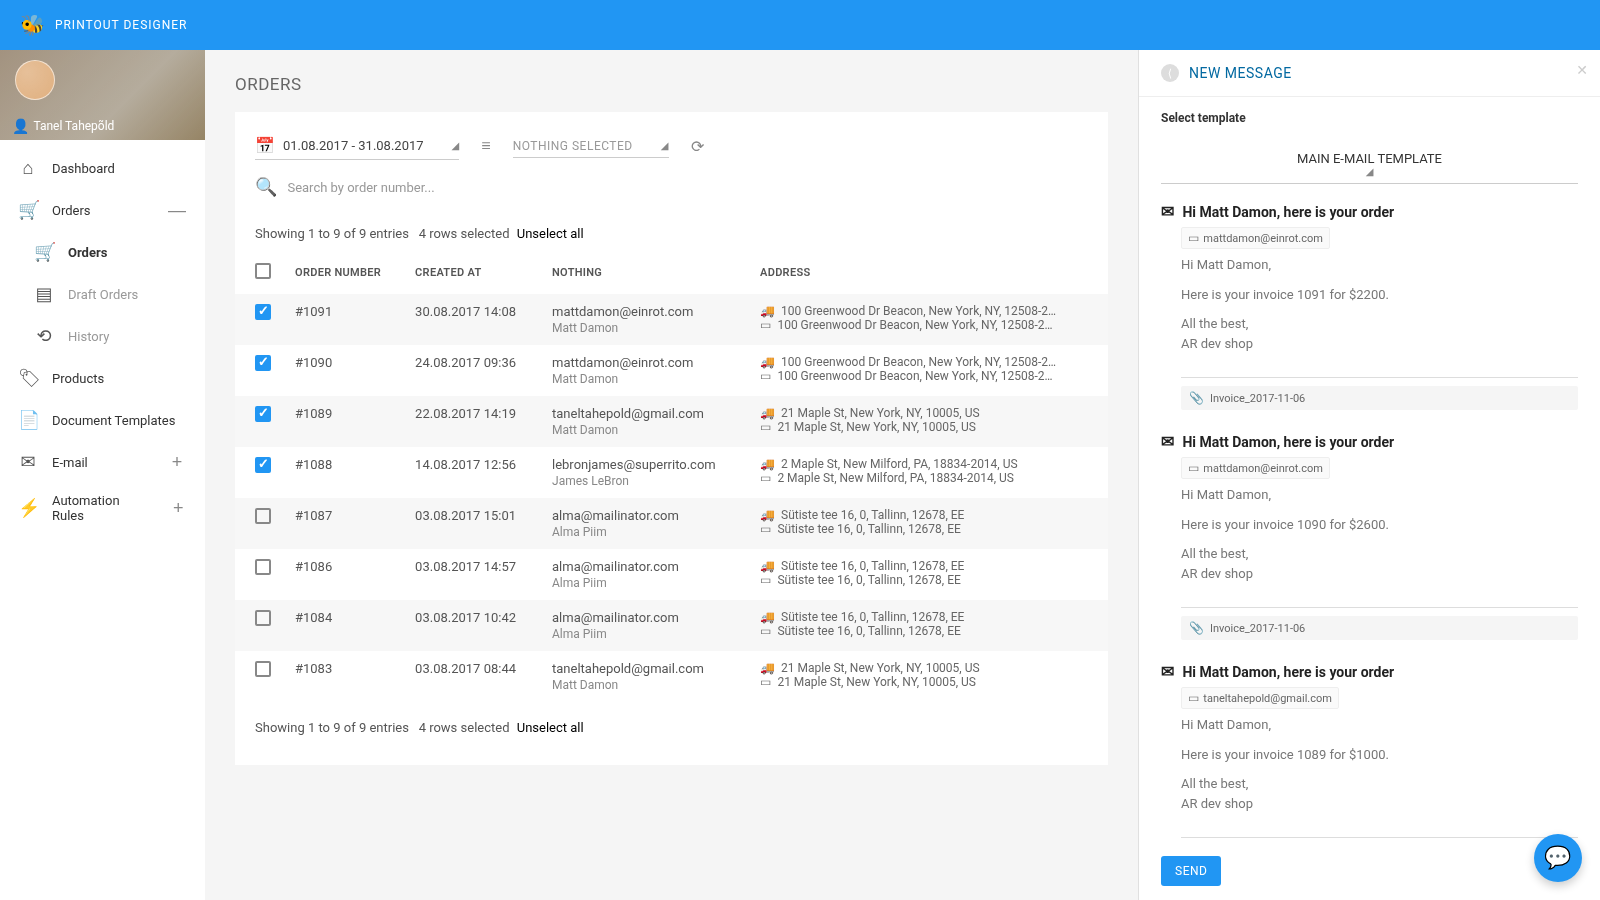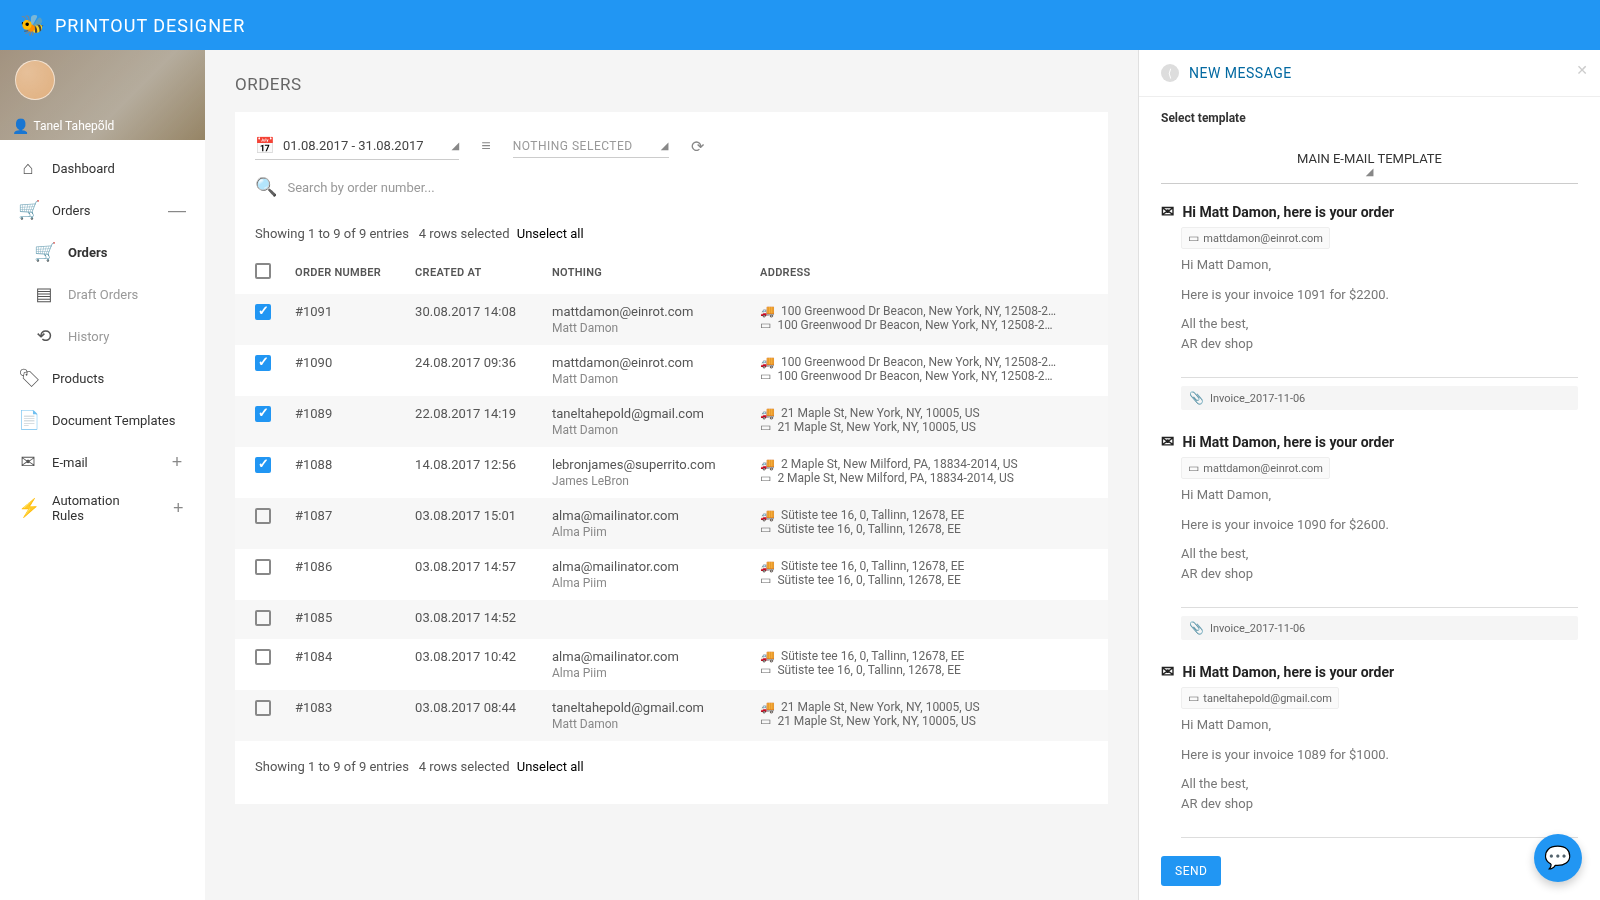--- a/index.html
+++ b/index.html
@@ -2,21 +2,21 @@
 <html><head>
 <meta charset="utf-8">
 <style>
 * { box-sizing: border-box; margin: 0; padding: 0; font-family: 'Roboto', 'Segoe UI', Arial, sans-serif; }
 body { background: #f5f5f5; overflow: hidden; }
 
 
 .topbar { height: 50px; background: #2196f3; display: flex; align-items: center; padding: 0 20px; color: #fff; }
 .logo-area { display: flex; align-items: center; gap: 10px; }
 .logo-icon { font-size: 20px; }
-.logo-text { font-size: 18px; letter-spacing: 1px; font-weight: 400; text-align: right; }
+.logo-text { font-size: 12px; letter-spacing: 1px; font-weight: 400; text-align: right; }
 
 
 .app { display: flex; height: calc(100vh - 50px); }
 .sidebar { width: 205px; background: #fff; position: relative; display:flex; flex-direction:column; }
 .profile { height: 90px; background: linear-gradient(rgba(0,0,0,.2),rgba(0,0,0,.2)),linear-gradient(135deg,#cbb79f 0%, #e2d7c4 60%, #bba57e 100%); position: relative; color:#fff; }
 .avatar { width: 40px; height: 40px; border-radius: 50%; background:#e0b080 radial-gradient(circle at 30% 30%, #fff3, transparent); position: absolute; left:15px; top:10px; border:1px solid rgba(255,255,255,.6);}
 .profile-name { position:absolute; bottom:6px; left:12px; font-size:12px; display:flex; align-items:center; gap:4px;}
 .profile-name .mi { font-size:14px; }
 
 .nav { padding-top: 8px; }
@@ -279,27 +279,20 @@
                   <span>Sütiste tee 16, 0, Tallinn, 12678, EE</span>
                 </div>
                 <div class="addr-line">
                   <span class="mi">▭</span>
                   <span>Sütiste tee 16, 0, Tallinn, 12678, EE</span>
                 </div>
               </td>
             </tr>
             <tr>
               <td><span class="cb"></span></td>
-              <td>#1085</td>
-              <td>03.08.2017 14:52</td>
-              <td></td>
-              <td></td>
-            </tr>
-            <tr>
-              <td><span class="cb"></span></td>
               <td>#1084</td>
               <td>03.08.2017 10:42</td>
               <td>alma@mailinator.com<span class="sub">Alma Piim</span></td>
               <td>
                 <div class="addr-line">
                   <span class="mi">🚚</span>
                   <span>Sütiste tee 16, 0, Tallinn, 12678, EE</span>
                 </div>
                 <div class="addr-line">
                   <span class="mi">▭</span>

